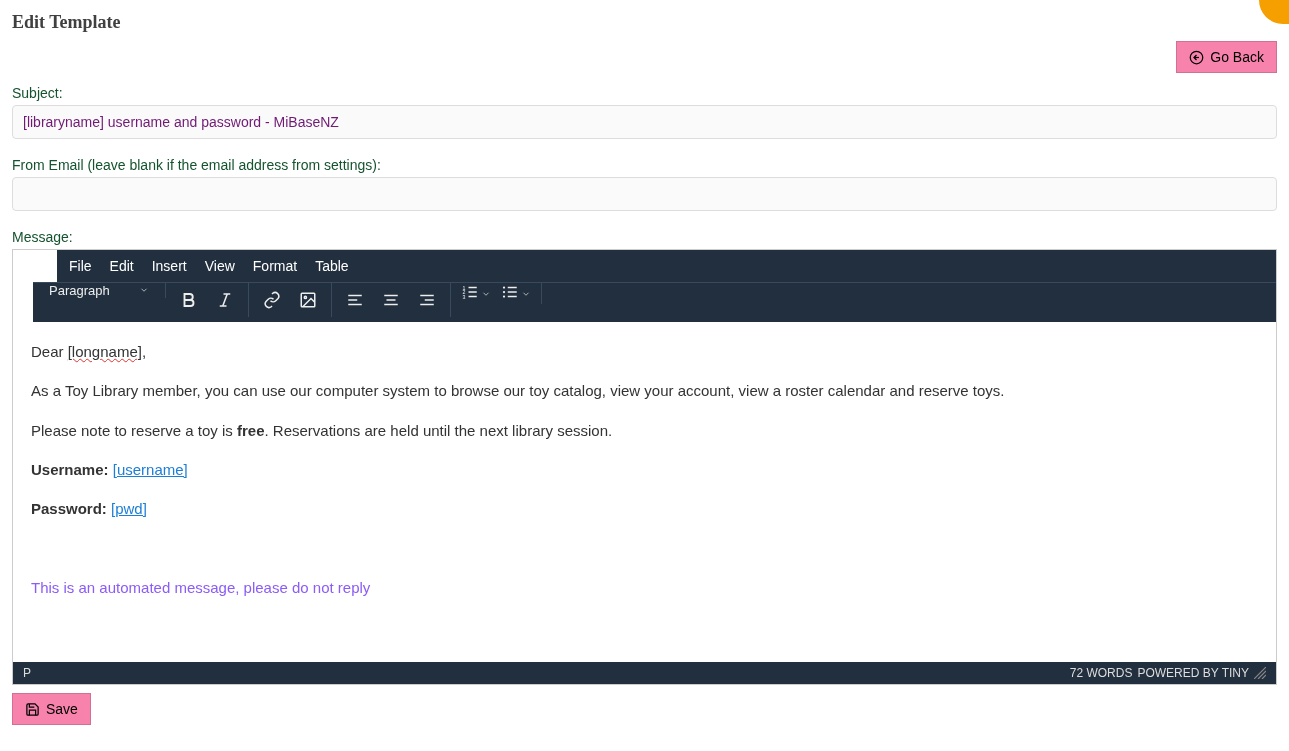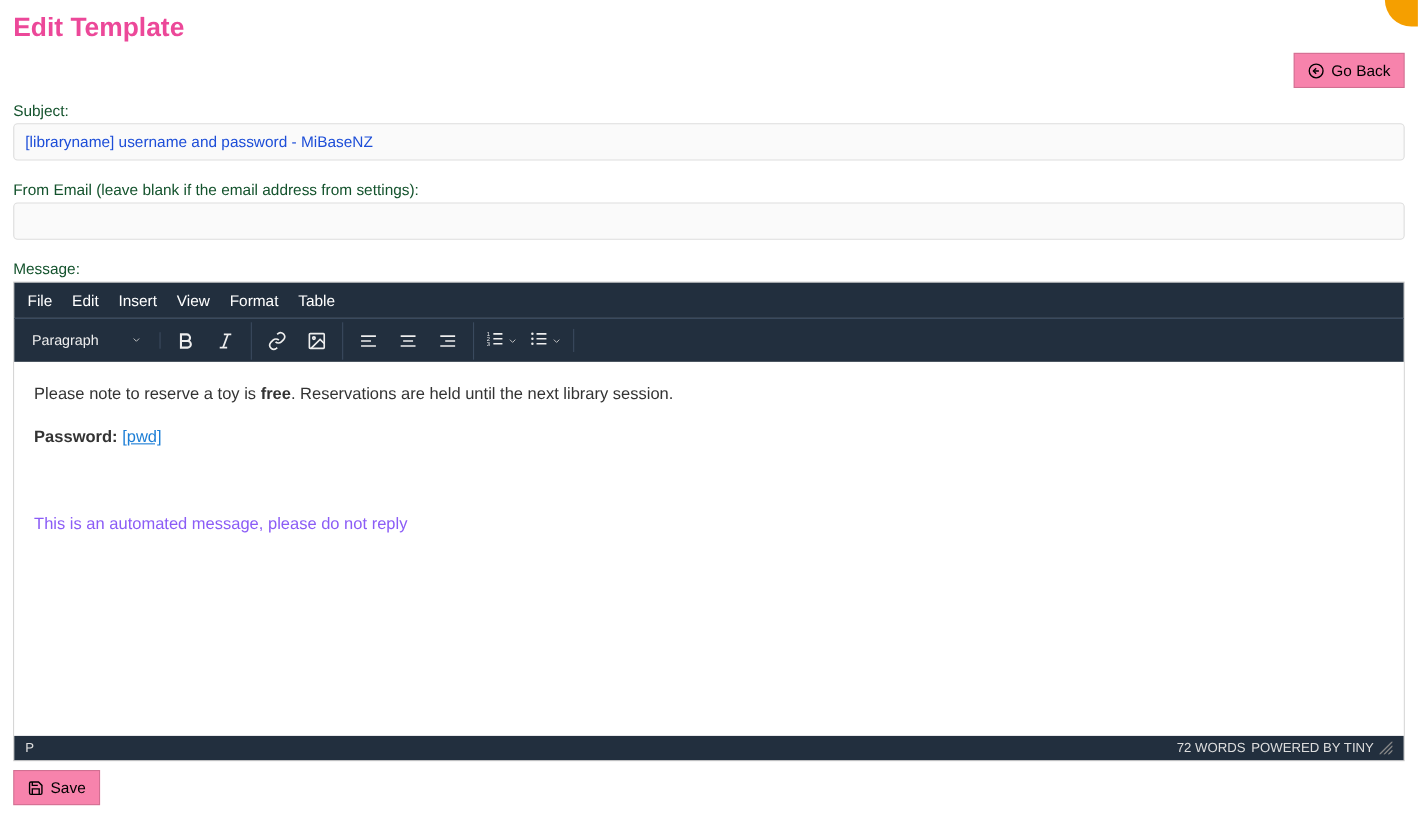--- a/index.html
+++ b/index.html
@@ -5,24 +5,25 @@
   * { box-sizing: border-box; margin: 0; padding: 0; }
   body {
     font-family: "Segoe UI", Arial, sans-serif;
     font-size: 14px;
     color: #555;
     background: #fff;
     padding: 12px;
     width: 1289px;
   }
   .page-title {
-    color: #ec4899;
-    font-size: 24px;
+    color: #404040;
+    font-size: 18px;
     font-weight: 600;
     margin-bottom: 8px;
+    font-family: Liberation Serif, serif;
   }
   .top-row {
     display: flex;
     justify-content: flex-end;
     margin-bottom: 12px;
   }
   .btn {
     display: inline-flex;
     align-items: center;
     gap: 6px;
@@ -48,43 +49,45 @@
     margin-bottom: 4px;
     margin-top: 6px;
   }
   .text-input {
     width: 100%;
     padding: 8px 10px;
     border: 1px solid #ddd;
     border-radius: 4px;
     background: #fafafa;
     font-size: 14px;
-    color: #1d4ed8;
+    color: #701a75;
     margin-bottom: 12px;
   }
   
   .editor {
     border: 1px solid #ccc;
     margin-bottom: 8px;
   }
   .menubar {
     background: #222f3e;
     color: #fff;
     display: flex;
     gap: 18px;
     padding: 8px 12px;
     font-size: 14px;
+    margin-left: 44px;
   }
   .menubar span { cursor: pointer; }
   .toolbar {
     background: #222f3e;
     display: flex;
-    align-items: center;
+    align-items: flex-start;
     border-top: 1px solid #3a4a5e;
     height: 40px;
+    margin-left: 20px;
   }
   .tool-group {
     display: flex;
     align-items: center;
     border-right: 1px solid #3a4a5e;
     padding: 0 6px;
     gap: 2px;
   }
   .format-select {
     display: flex;
@@ -294,21 +297,28 @@
           <svg width="10" height="10" viewBox="0 0 24 24" fill="none" stroke="#ccc" stroke-width="2">
               <polyline points="6 9 12 15 18 9"></polyline>
             </svg>
         </span>
       </div>
     </div>
   </div>
 
   <div class="editor-body" contenteditable="true" style="">
     <p>
+      <span>Dear </span><span class="spellmark">[longname]</span><span>,</span>
+    </p>
+    <p>As a Toy Library member, you can use our computer system to browse our toy catalog, view your account, view a roster calendar and reserve toys.</p>
+    <p>
       <span>Please note to reserve a toy is </span><b>free</b><span>. Reservations are held until the next library session.</span>
+    </p>
+    <p>
+      <b>Username:</b> <span class="link spellmark">[username]</span>
     </p>
     <p>
       <b>Password:</b> <span class="link spellmark">[pwd]</span>
     </p>
     <p>&nbsp;</p>
     <p class="red-msg">This is an automated message, please do not reply</p>
   </div>
 
   <div class="editor-status">
     <span>P</span>

